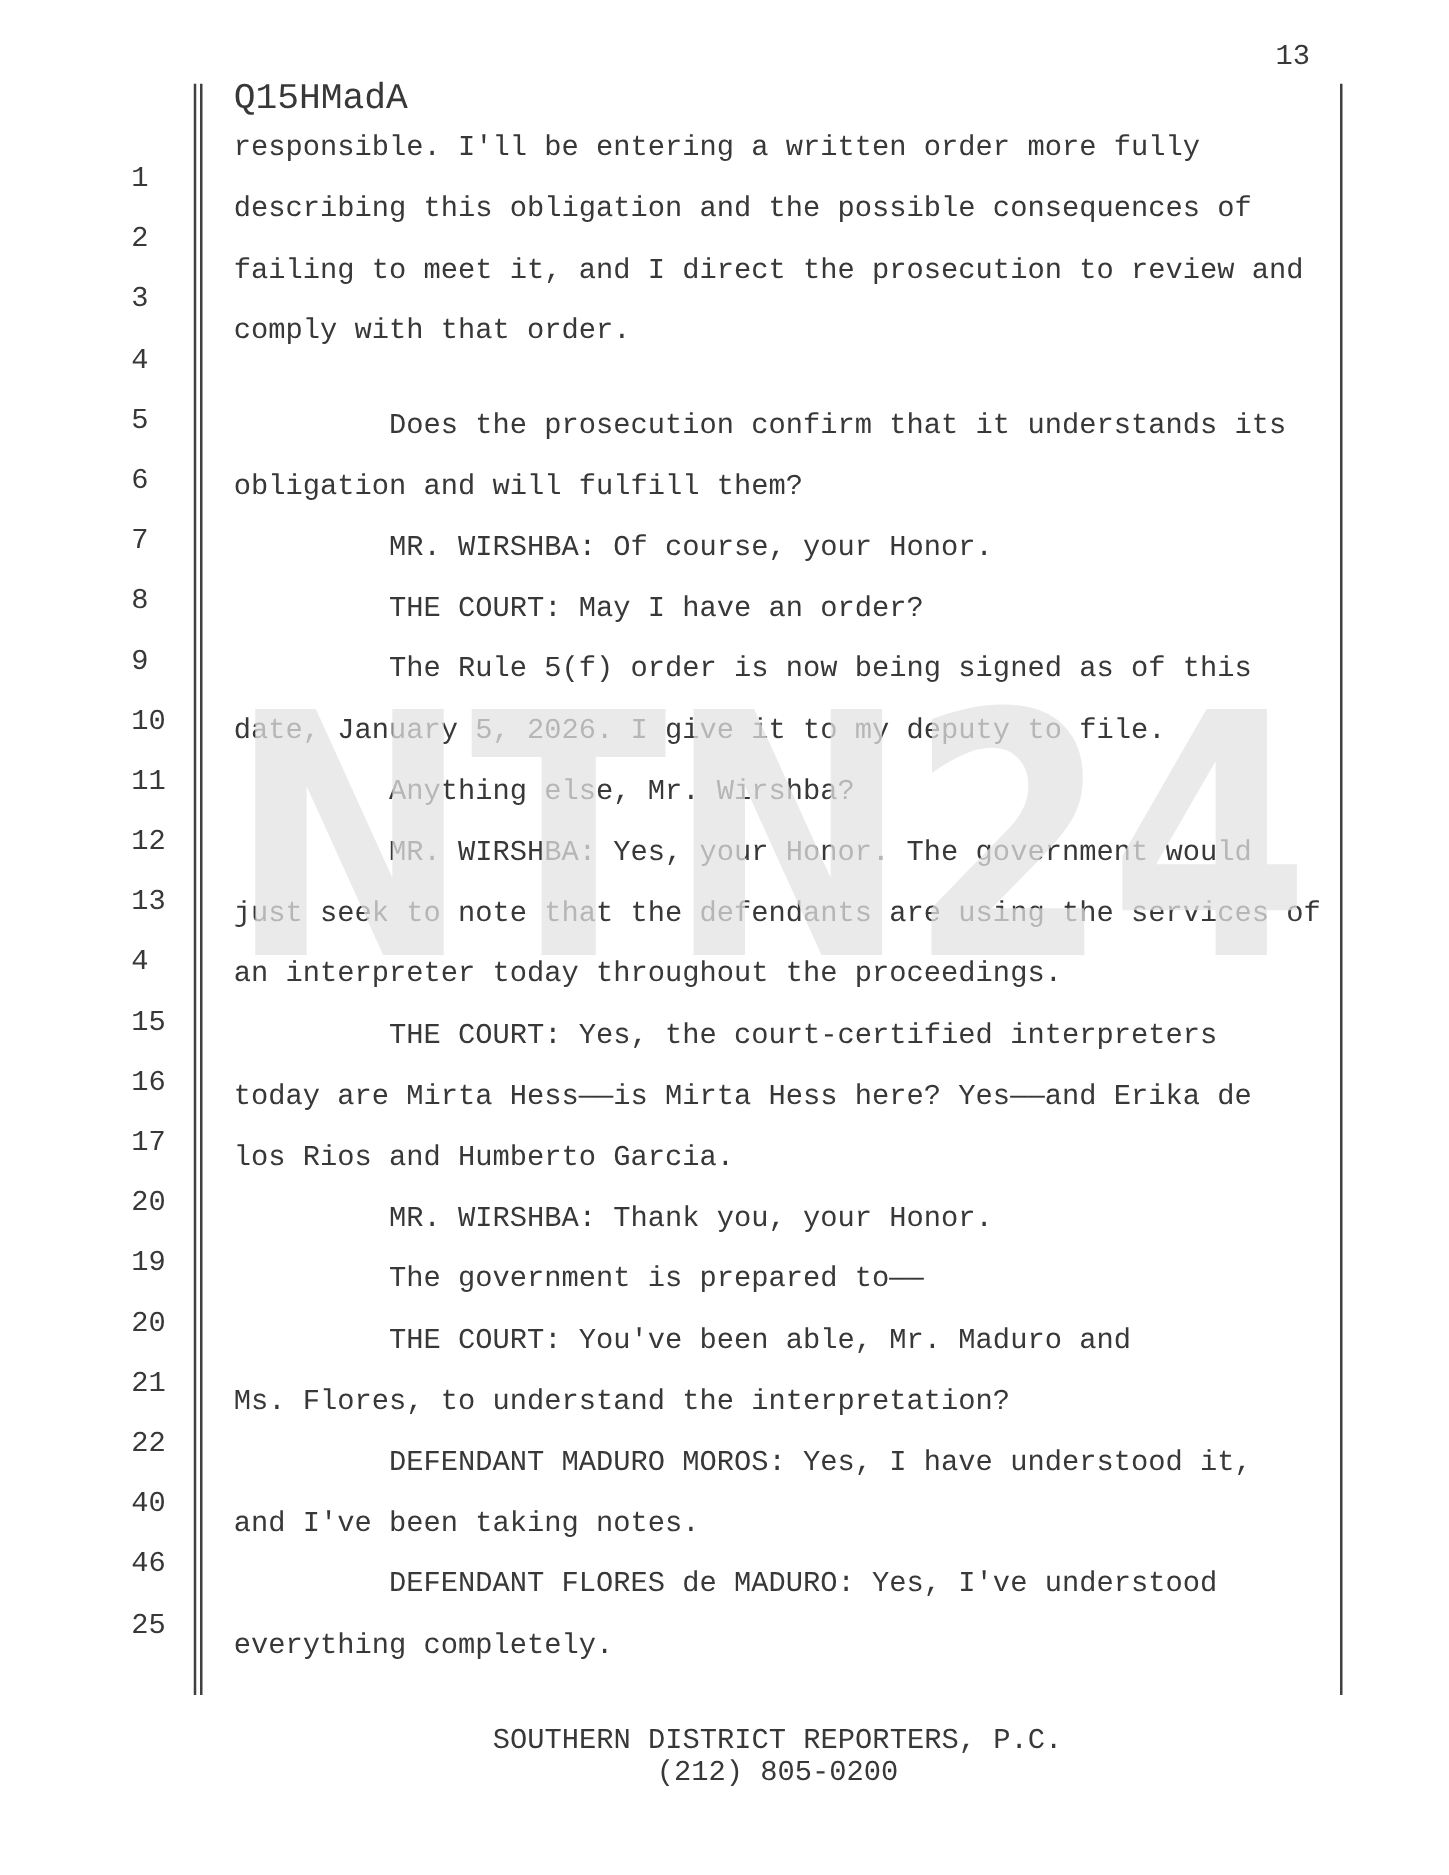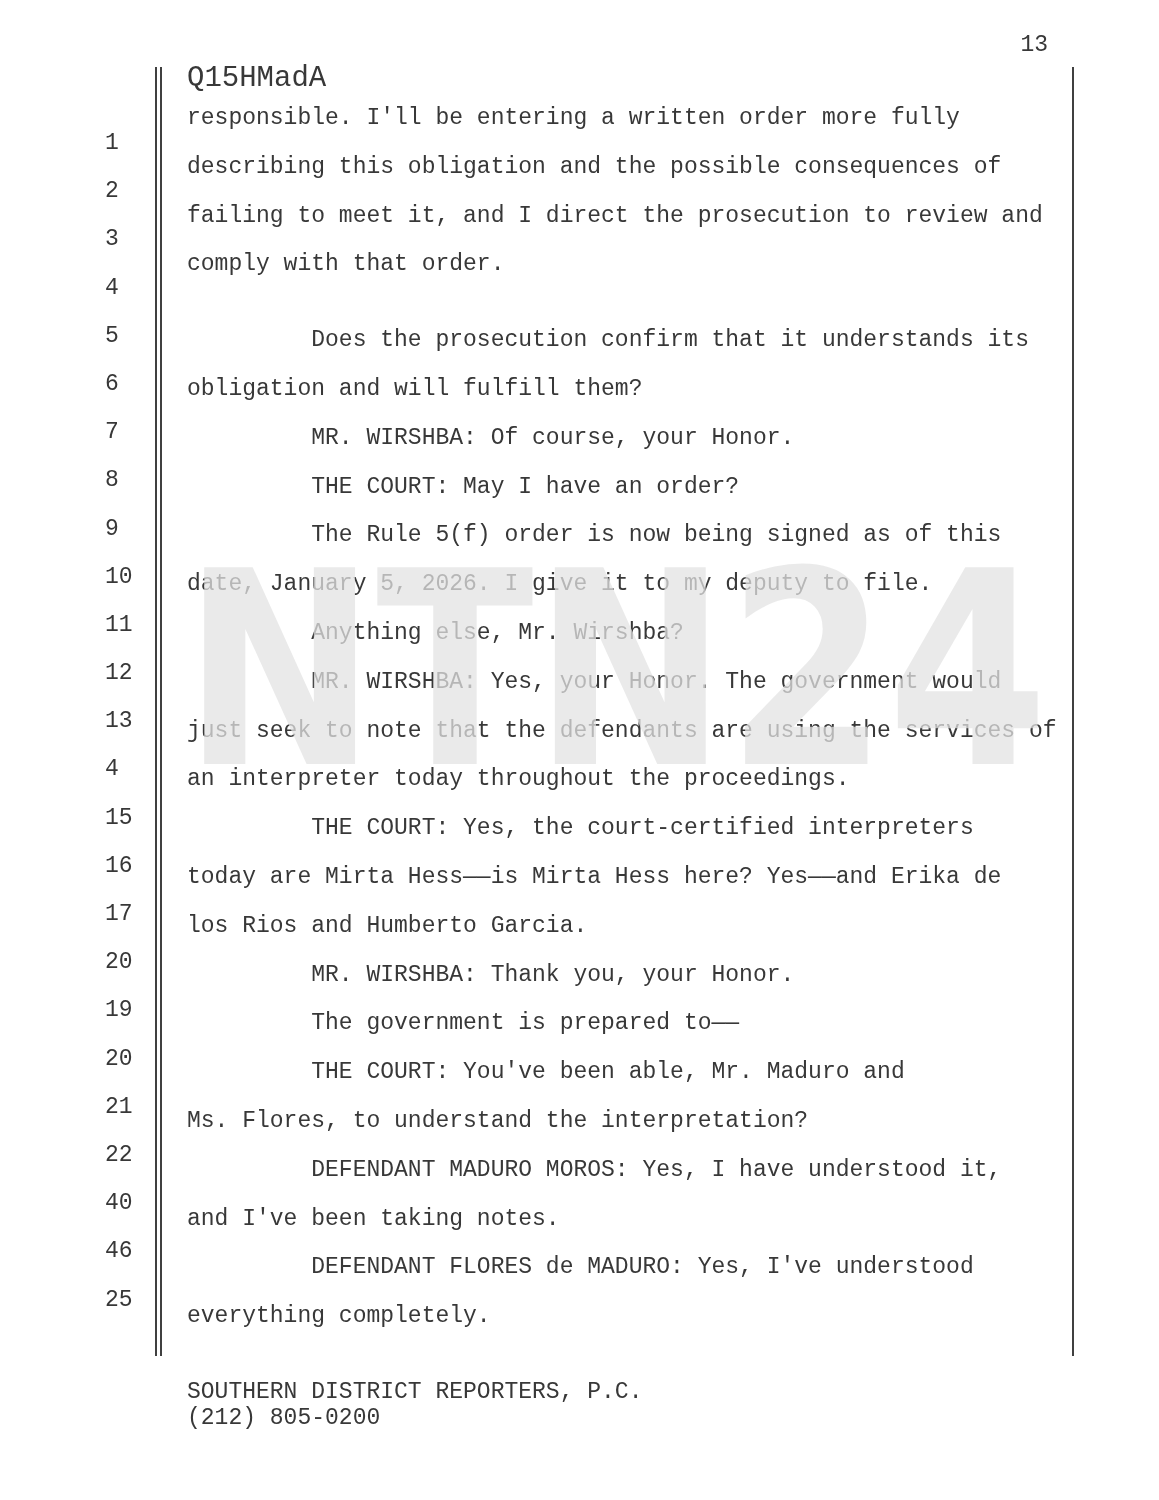--- a/index.html
+++ b/index.html
@@ -42,21 +42,21 @@
   .watermark{
     position:absolute;left:183px;top:536px;z-index:5;
     font-family:"DejaVu Sans", sans-serif;font-weight:bold;
     font-size:270px;line-height:270px;white-space:pre;
     color:rgba(226,226,226,0.74);
     transform:scaleX(0.855);transform-origin:0 0;
     pointer-events:none;
   }
   .footer{
     position:absolute;left:187px;top:1380px;width:870px;
-    font-size:23px;line-height:25.5px;text-align:left;
+    font-size:23px;line-height:25.5px;text-align:center;
   }
 </style>
 </head>
 <body>
 
 <div class="page">
 
   <div class="page-number">13</div>
 
   <div class="header-code">Q15HMadA</div>

